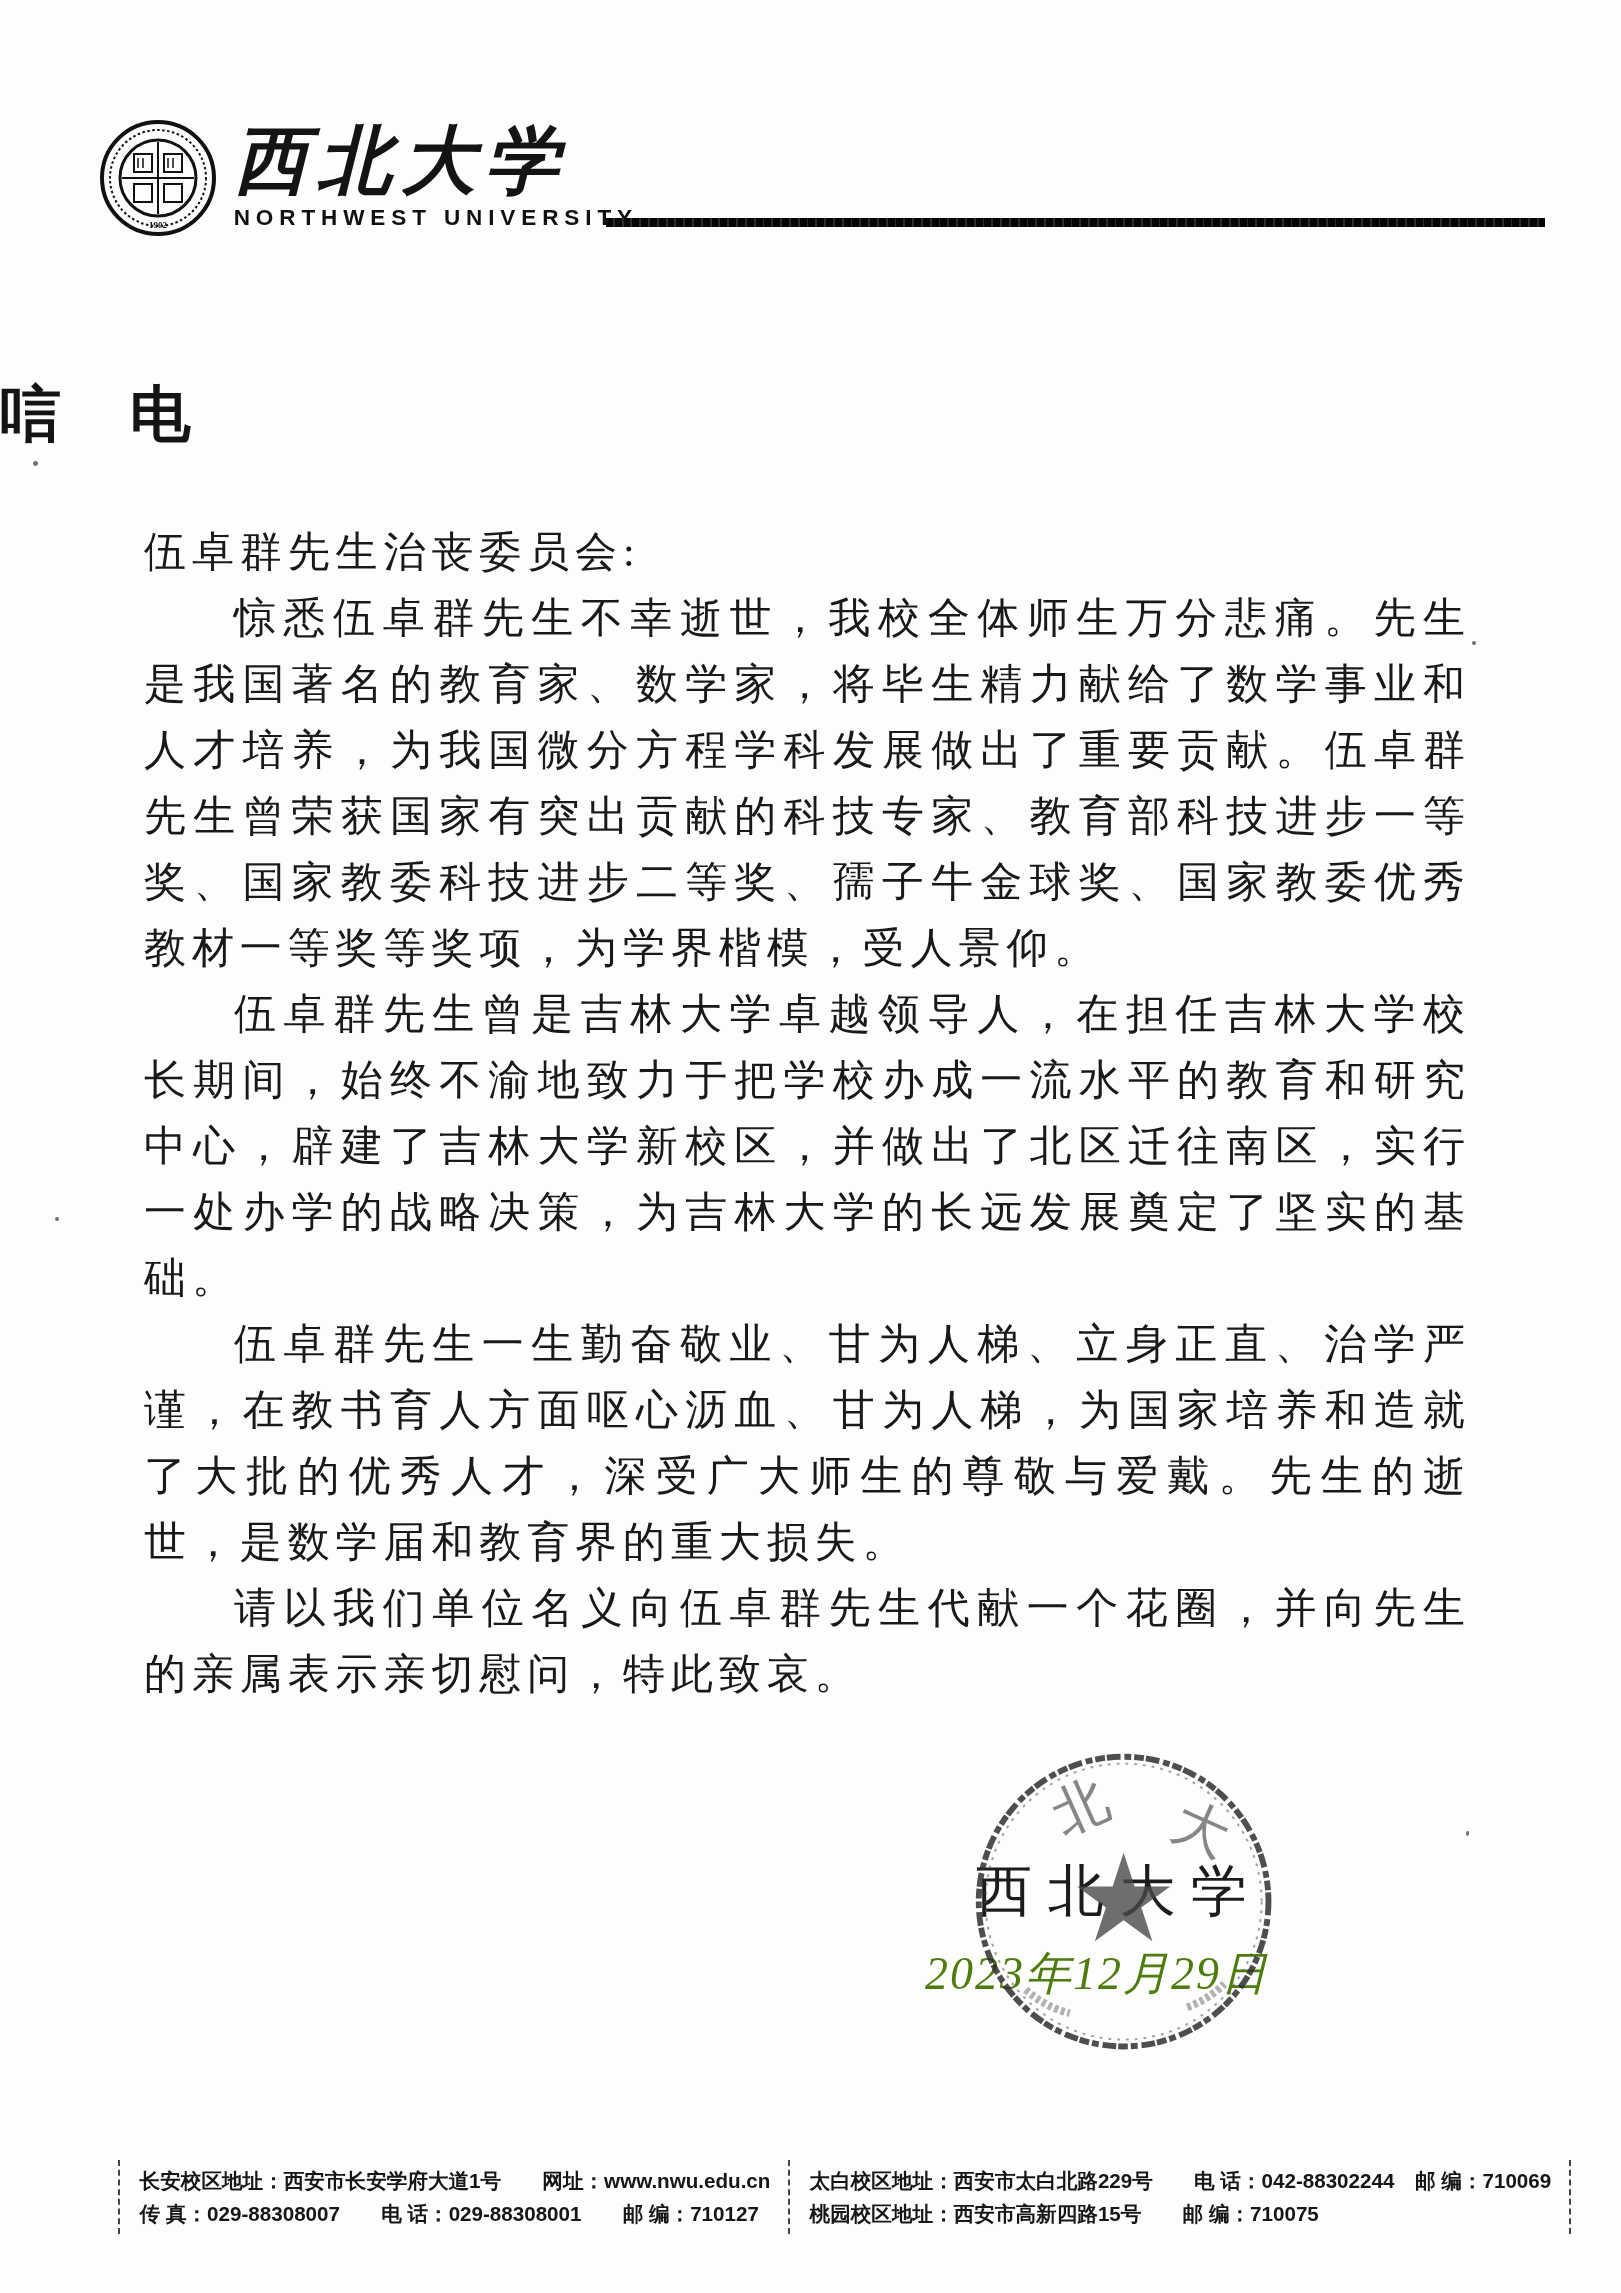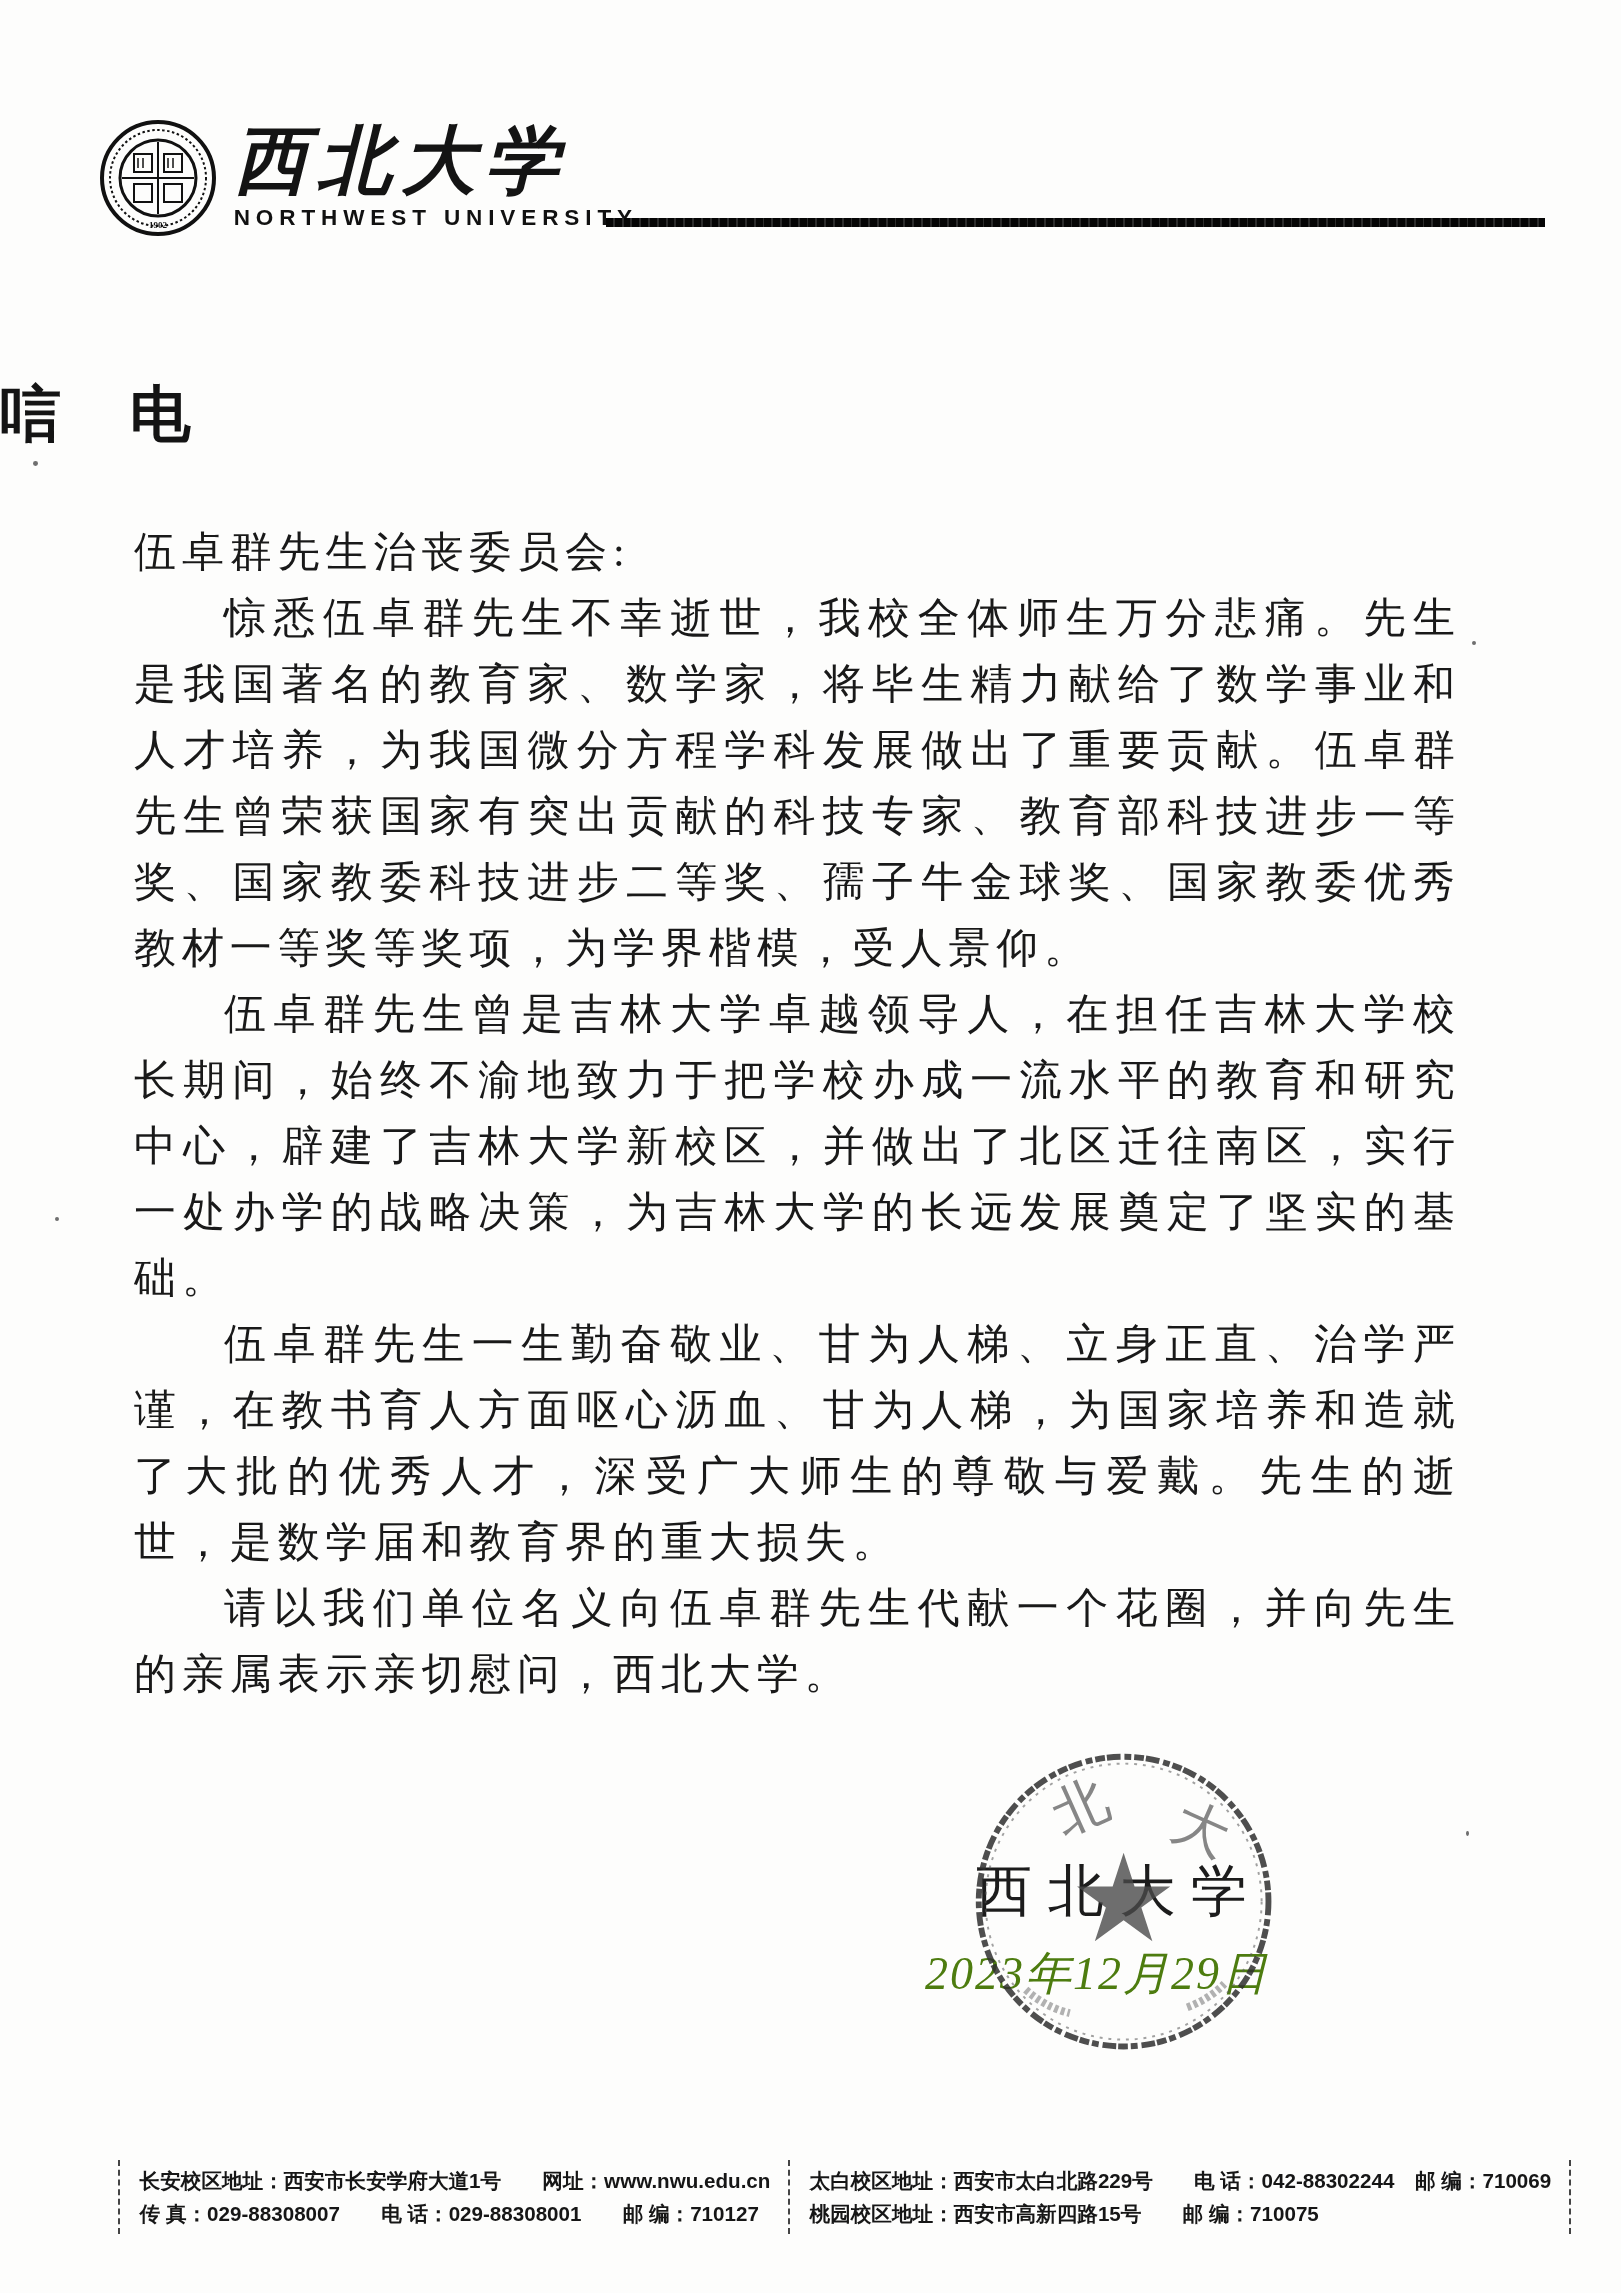--- a/index.html
+++ b/index.html
@@ -31,21 +31,21 @@
     background:repeating-linear-gradient(90deg,#050505 0 6.9px,#2c2c2c 6.9px 8.8px);
   }
   
   .doc-title{
     position:absolute;left:0;top:374px;width:100%;
     text-align:left;font-size:61px;font-weight:bold;letter-spacing:3.9px;
     font-family:"Liberation Serif","DejaVu Serif",serif;
   }
   
   .letter{
-    position:absolute;left:134px;top:519px;width:1327px;
+    position:absolute;left:144px;top:519px;width:1327px;
     font-size:42px;line-height:66px;letter-spacing:5.9px;
     text-align:justify;color:#191919;
   }
   .letter p{margin:0;}
   .letter .indent{text-indent:90px;}
   
   .signature{
     position:absolute;left:976px;top:1854px;z-index:2;
     font-size:56px;letter-spacing:15.7px;color:#1c1c1c;white-space:nowrap;
   }
@@ -100,21 +100,21 @@
   </div>
   <div class="header-rule"></div>
 
   <div class="doc-title">唁　电</div>
 
   <div class="letter">
     <p>伍卓群先生治丧委员会:</p>
     <p class="indent">惊悉伍卓群先生不幸逝世，我校全体师生万分悲痛。先生是我国著名的教育家、数学家，将毕生精力献给了数学事业和人才培养，为我国微分方程学科发展做出了重要贡献。伍卓群先生曾荣获国家有突出贡献的科技专家、教育部科技进步一等奖、国家教委科技进步二等奖、孺子牛金球奖、国家教委优秀教材一等奖等奖项，为学界楷模，受人景仰。</p>
     <p class="indent">伍卓群先生曾是吉林大学卓越领导人，在担任吉林大学校长期间，始终不渝地致力于把学校办成一流水平的教育和研究中心，辟建了吉林大学新校区，并做出了北区迁往南区，实行一处办学的战略决策，为吉林大学的长远发展奠定了坚实的基础。</p>
     <p class="indent">伍卓群先生一生勤奋敬业、甘为人梯、立身正直、治学严谨，在教书育人方面呕心沥血、甘为人梯，为国家培养和造就了大批的优秀人才，深受广大师生的尊敬与爱戴。先生的逝世，是数学届和教育界的重大损失。</p>
-    <p class="indent">请以我们单位名义向伍卓群先生代献一个花圈，并向先生的亲属表示亲切慰问，西北大学。</p>
+    <p class="indent">请以我们单位名义向伍卓群先生代献一个花圈，并向先生的亲属表示亲切慰问，特此致哀。</p>
   </div>
 
   <div class="signature">西北大学</div>
   <div class="sign-date">2023年12月29日</div>
 
   <svg class="seal-svg" viewBox="0 0 330 330">
     <circle cx="160" cy="160" r="148" fill="none" stroke="#2f2f2f" stroke-width="6" stroke-dasharray="14 4 7 3 10 2" opacity="0.85"></circle>
     <circle cx="160" cy="160" r="141" fill="none" stroke="#555" stroke-width="2" stroke-dasharray="3 6" opacity="0.55"></circle>
     <polygon points="160,110 171.2,144.6 207.6,144.5 178.1,165.9 189.4,200.5 160,179 130.6,200.5 141.9,165.9 112.4,144.5 148.8,144.6" fill="#4a4a4a" opacity="0.8"></polygon>
     <text x="98" y="92" font-size="56" fill="#555" opacity="0.7" transform="rotate(-24 98 92)">北</text>

